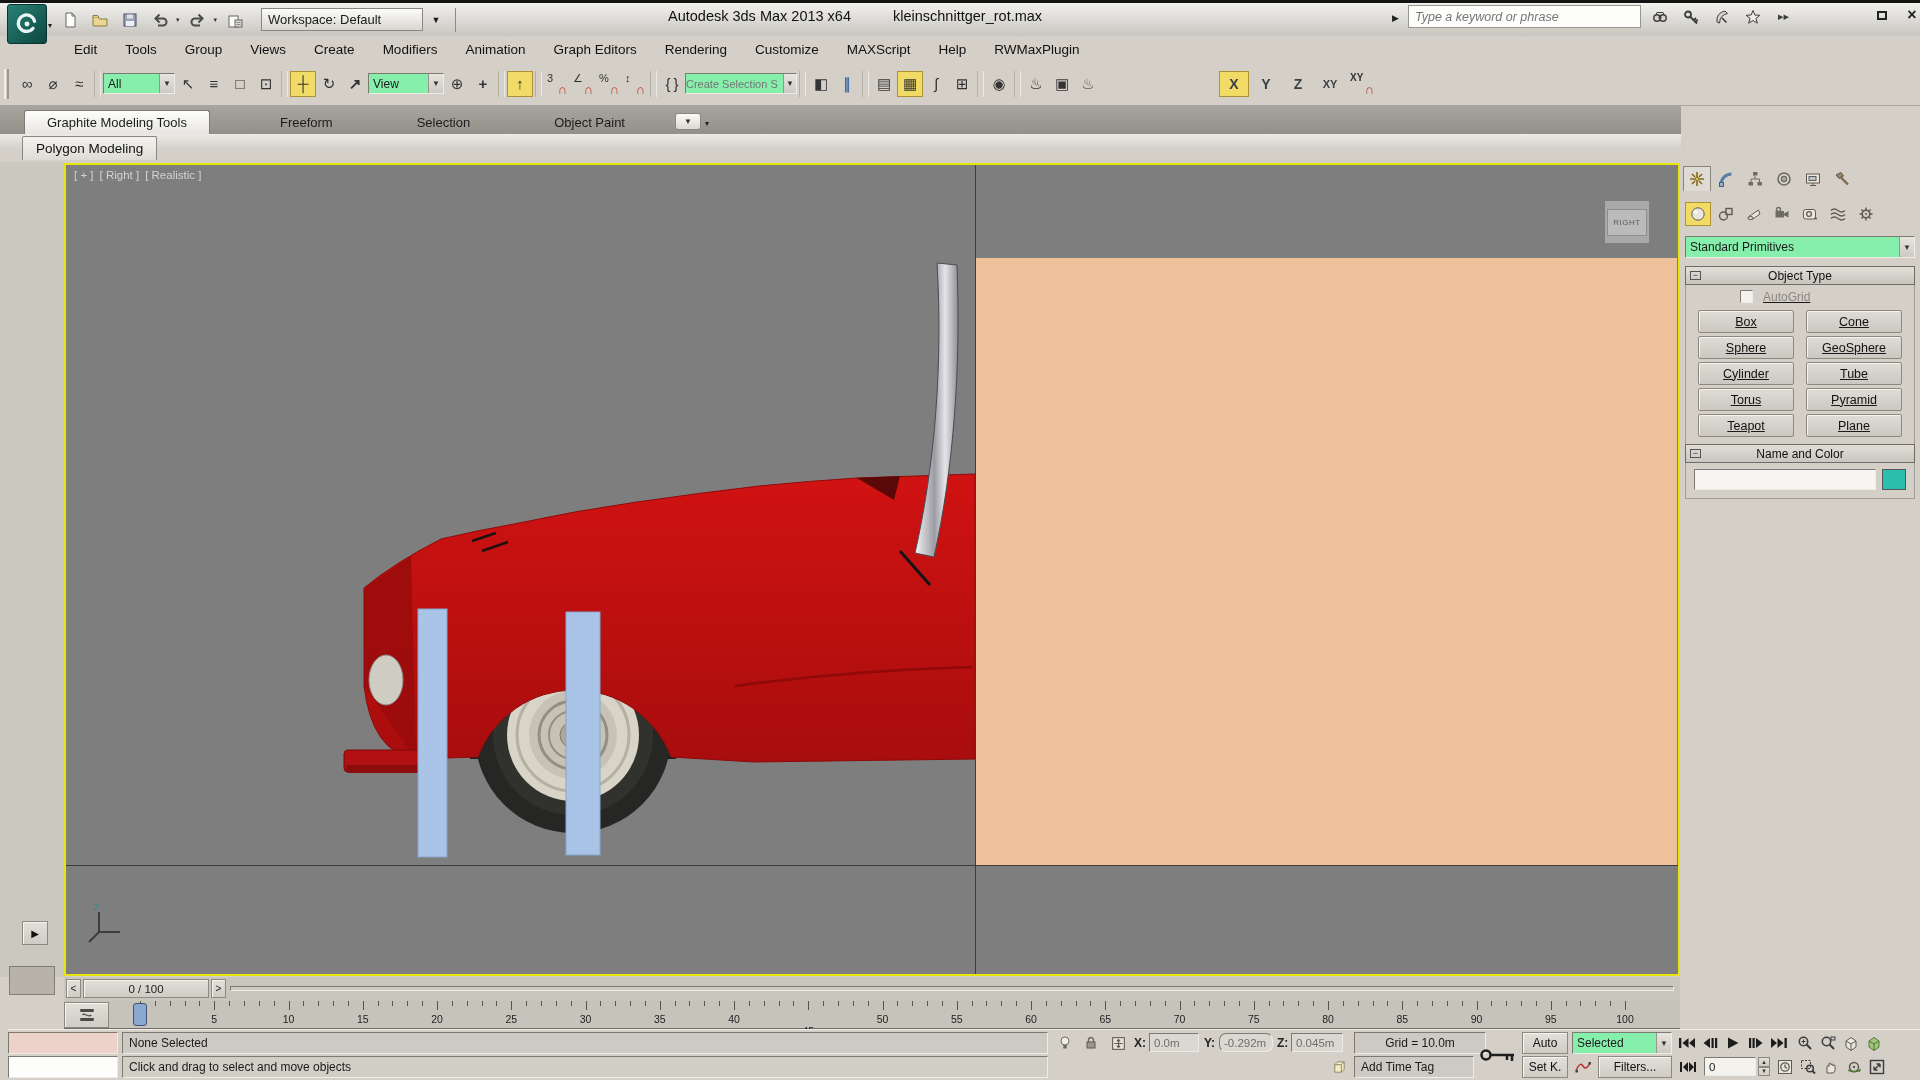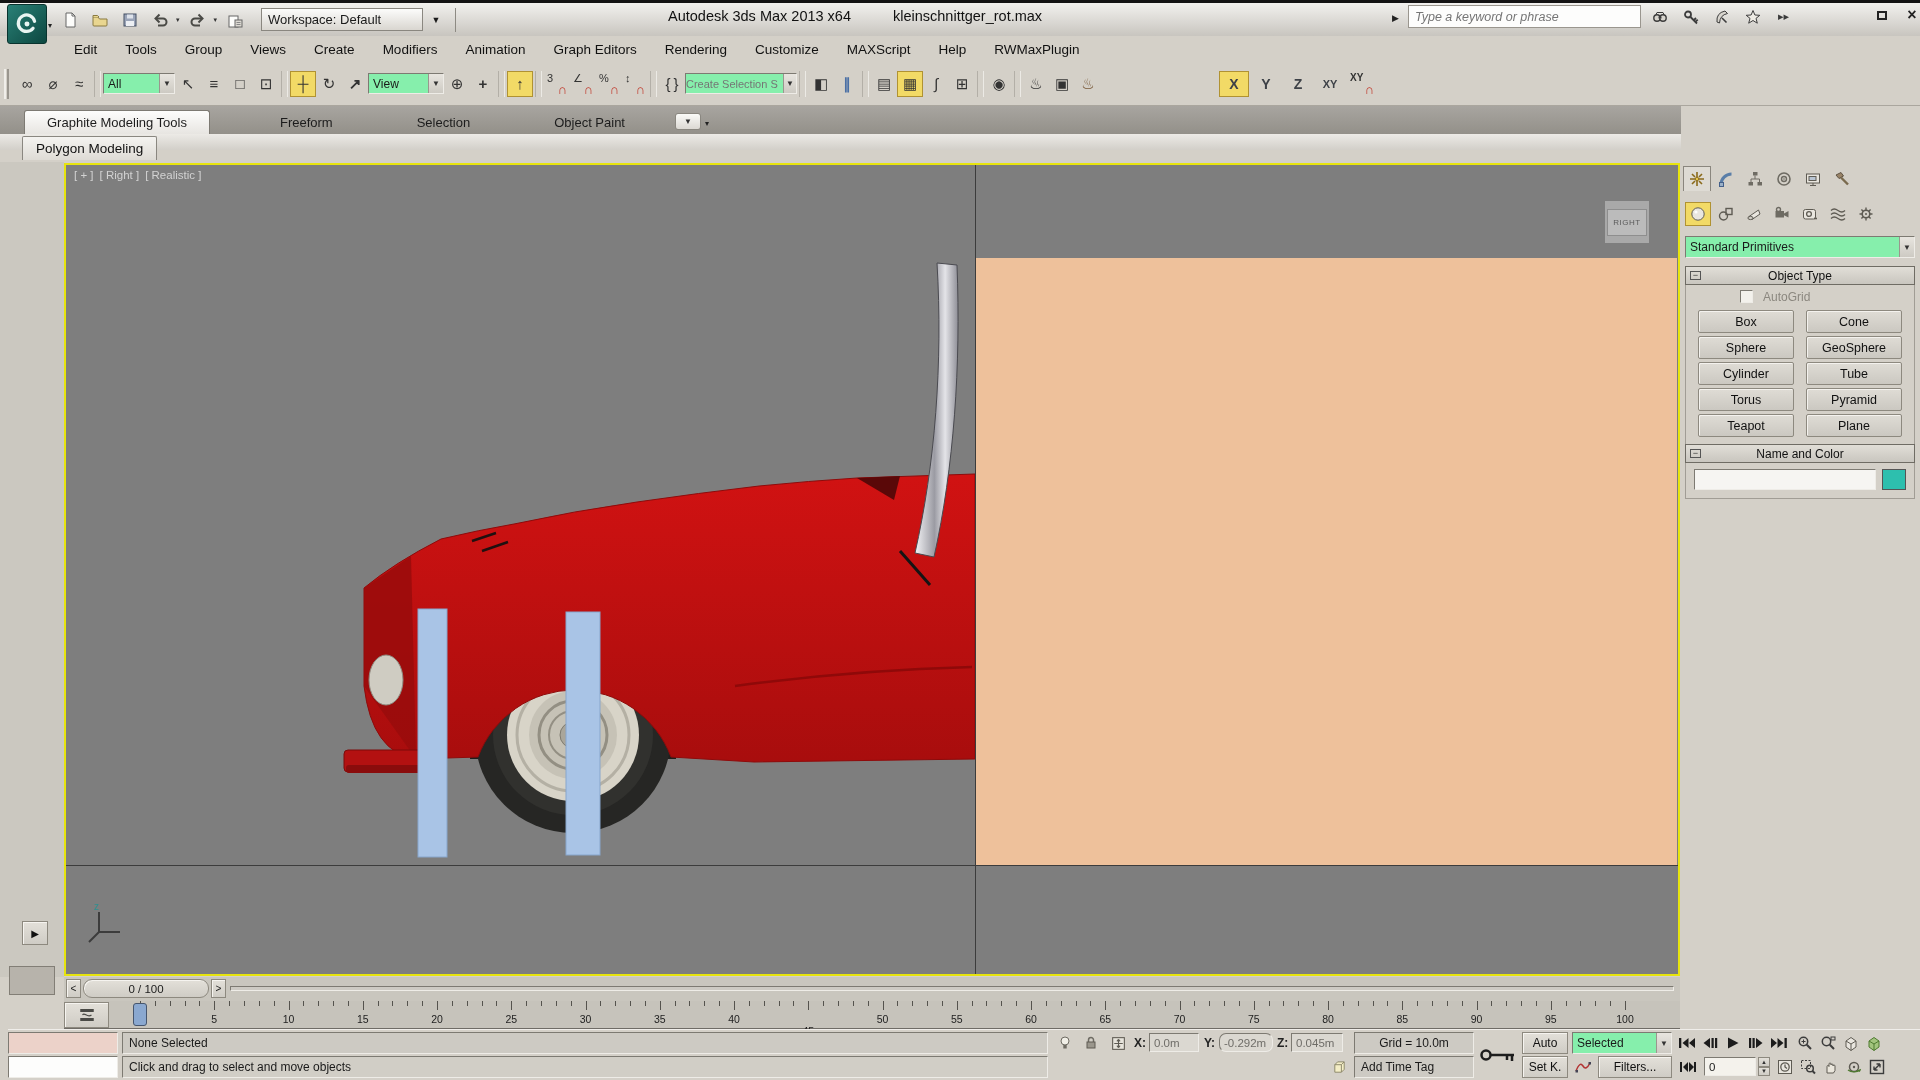--- a/index.html
+++ b/index.html
@@ -80,38 +80,38 @@
   #cp-tabs { position:absolute; left:2px; top:60px; display:flex; gap:1px; }
   #cp-tabs .cptab { width:28px; height:25px; display:flex; align-items:center; justify-content:center; }
   #cp-tabs .cptab.active { background:#dedbd4; border:1px solid #8a867e; border-bottom:none; }
   #cp-types { position:absolute; left:4px; top:96px; display:flex; gap:2px; }
   #cp-types .cptype { width:26px; height:24px; display:flex; align-items:center; justify-content:center; border:1px solid transparent; }
   #cp-types .cptype.active { background:#f2da66; border:1px solid #b09232; }
   #cp-category { position:absolute; left:4px; top:130px; width:230px; height:22px; }
   .rollout { position:absolute; left:4px; width:230px; }
   .ro-head { height:19px; background:linear-gradient(#e1ded7,#c9c6bf); border:1px solid #6f6c64; display:flex; align-items:center; justify-content:center; font-size:12px; color:#111; position:relative; }
   .ro-min { position:absolute; left:4px; top:4px; width:11px; height:9px; border:1px solid #555; font-size:9px; line-height:6px; text-align:center; color:#333; }
-  .ro-body { border:1px solid #a19d95; border-top:none; padding-bottom:6px; }
+  .ro-body { border:1px solid #a19d95; border-top:none; padding-bottom:6px;text-decoration:underline; }
   #ot-rollout { top:160px; }
   #nc-rollout { top:338px; }
   .autogrid-row { height:23px; display:flex; align-items:center; padding-left:54px; gap:10px; }
   .cbx { width:13px; height:13px; background:#f3f1ec; border:1px solid; border-color:#7d7a72 #eeece7 #eeece7 #7d7a72; }
   .autogrid-label { font-size:12px; color:#8b877f; }
   #ot-grid { display:grid; grid-template-columns:1fr 1fr; gap:3px 12px; padding:2px 12px; }
   .obtn { height:23px; display:flex; align-items:center; justify-content:center; font-size:12.5px; color:#111; background:linear-gradient(#dfdcd5,#cbc8c1); border:1px solid #8d897f; box-shadow:inset 1px 1px 0 #f4f2ee; border-radius:2px; }
   #nc-row { display:flex; align-items:center; gap:6px; padding:6px 8px 2px 8px; }
   #nc-name { flex:1; height:21px; background:#f6f5f2; border:1px solid; border-color:#7d7a72 #eeece7 #eeece7 #7d7a72; font-family:inherit; font-size:12px; padding:0 4px; }
   #nc-swatch { width:24px; height:21px; border:1px solid #555; }
 
   
   #timeslider { position:absolute; left:64px; top:977px; width:1616px; height:24px; background:#c9c6be; }
   #ts-track { position:absolute; left:166px; top:9px; width:1444px; height:5px; }
   #ts-prev,#ts-next { position:absolute; top:2px; width:15px; height:19px; font-size:10px; display:flex; align-items:center; justify-content:center; }
   #ts-prev { left:2px; } #ts-next { left:147px; }
-  #ts-value { position:absolute; left:19px; top:2px; width:126px; height:19px; font-size:11.5px; display:flex; align-items:center; justify-content:center;border-radius:9px; }
+  #ts-value { position:absolute; left:19px; top:2px; width:126px; height:19px; font-size:11.5px; display:flex; align-items:center; justify-content:center; }
   #rulerrow { position:absolute; left:64px; top:1001px; width:1616px; height:28px; background:#c6c3bb; border-bottom:1px solid #6f6c66; }
   #mini-curve-btn { position:absolute; left:0px; top:1px; width:45px; height:26px; display:flex; align-items:center; justify-content:center; }
   #ruler { position:absolute; left:46px; top:0; width:1570px; height:27px; }
   .tick { position:absolute; top:0; width:1px; background:#55534e; }
   .ticklabel { position:absolute; top:12px; font-size:10.5px; color:#222; transform:translateX(-50%); }
   #frame-marker { position:absolute; top:2px; width:14px; height:23px; background:#8aa8d0; border:1px solid #46566e; border-radius:3px; z-index:3; }
 
   
   #statusbar { position:absolute; left:8px; top:1029px; width:1920px; height:51px; background:#d4d0c8; border-top:1px solid #f0eeea; }
   .sfield { position:absolute; font-size:12px; display:flex; align-items:center; padding:0 6px; }
@@ -757,21 +757,21 @@
       </svg>
   </div>
 
   <span class="slabel" style="left:1126px;top:6px;">X:</span>
   <div class="coordfield" style="left:1141px;top:3px;width:50px;">0.0m</div>
   <span class="slabel" style="left:1196px;top:6px;">Y:</span>
   <div class="coordfield" style="left:1211px;top:3px;width:54px;border-radius:7px;">-0.292m</div>
   <span class="slabel" style="left:1269px;top:6px;">Z:</span>
   <div class="coordfield" style="left:1283px;top:3px;width:52px;">0.045m</div>
 
-  <div class="sfield sunken" style="left:1346px;top:2px;width:120px;height:22px;justify-content:center;">Grid = 10.0m</div>
+  <div class="sfield sunken" style="left:1346px;top:2px;width:132px;height:22px;justify-content:center;">Grid = 10.0m</div>
   <div class="icobtn" style="left:1320px;top:27px;width:22px;height:20px;">
     <svg width="15" height="15" viewBox="0 0 16 16">
         <path d="M3 5l3-3h7v8l-3 3H3z" fill="#f4eec6" stroke="#8a8568"></path>
         <path d="M3 5h7v8 M10 5l3-3" fill="none" stroke="#8a8568"></path>
       </svg>
   </div>
   <div class="sfield sunken" style="left:1346px;top:26px;width:120px;height:22px;">Add Time Tag</div>
 
   <div class="icobtn" style="left:1470px;top:2px;width:40px;height:46px;">
     <svg width="36" height="20" viewBox="0 0 36 20">

